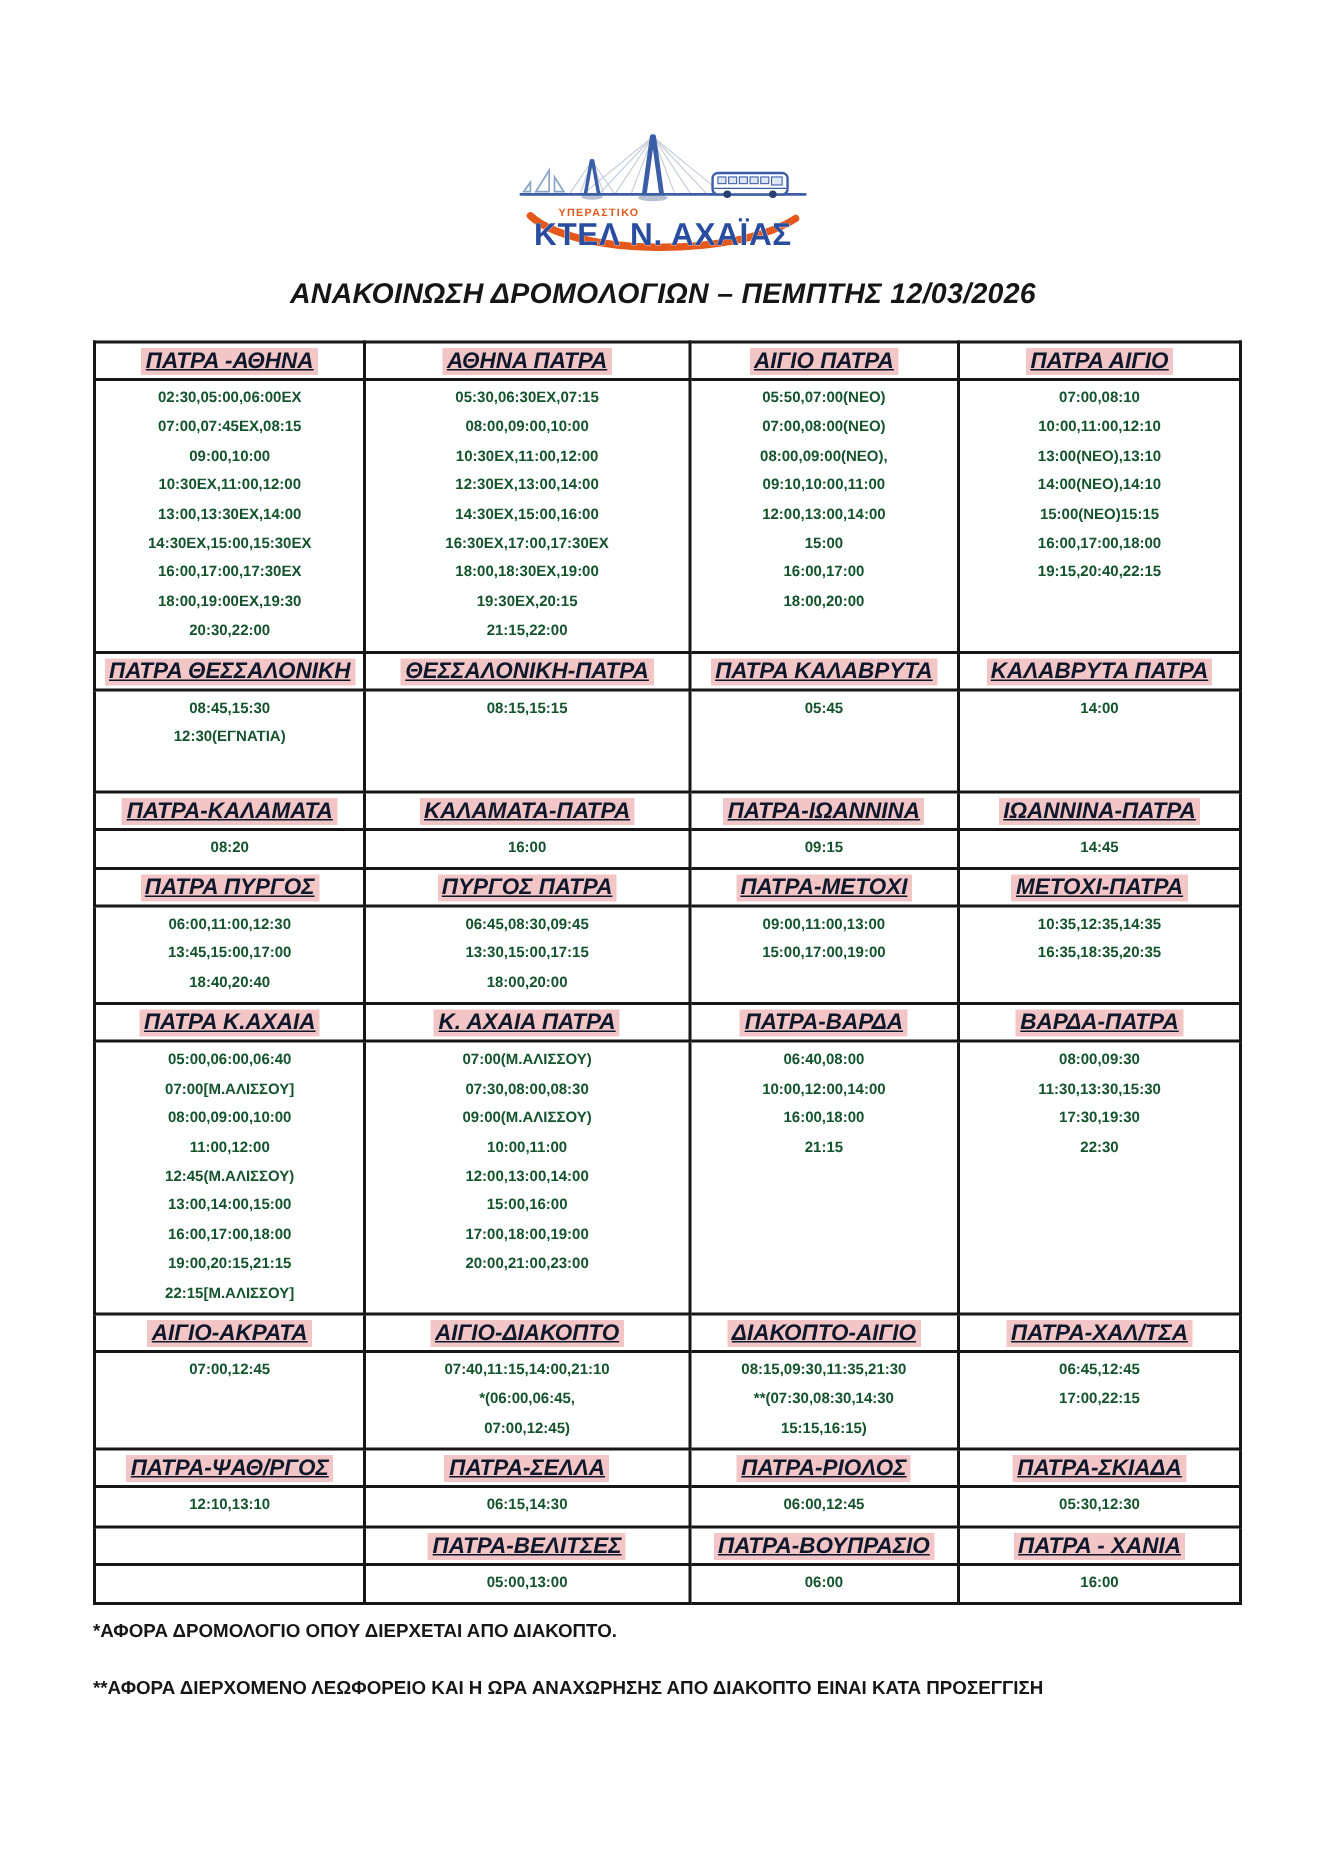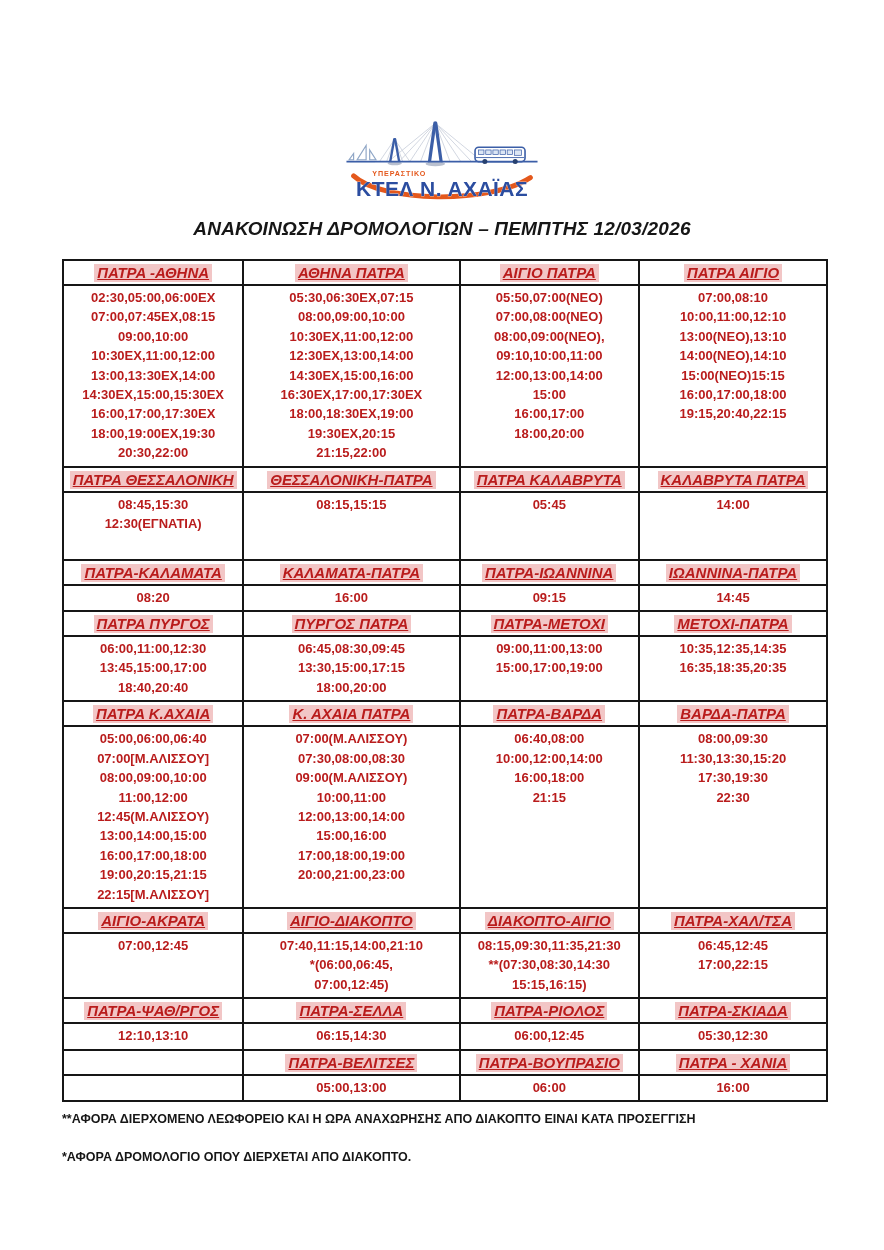--- a/index.html
+++ b/index.html
@@ -1,40 +1,40 @@
 <!DOCTYPE html>
 <html><head>
 <meta charset="utf-8">
 <style>
   * { margin:0; padding:0; box-sizing:border-box; }
   html,body { background:#ffffff; }
   .page {
     width:884px; height:1250px; background:#ffffff; position:relative;
     font-family:"Liberation Sans", sans-serif; overflow:hidden;
   }
-  .logo-wrap { padding-top:108px; display:flex; justify-content:center; }
+  .logo-wrap { padding-top:76px; display:flex; justify-content:center; }
   .doc-title {
     margin-top:10px; text-align:center;
     font-size:19px; font-weight:bold; font-style:italic;
     color:#161616; letter-spacing:.2px;
   }
   table.schedule {
     border-collapse:collapse; table-layout:fixed;
     width:766px; margin:19px 0 0 62px;
   }
   .schedule th, .schedule td {
     border:2px solid #161616; vertical-align:top; text-align:center;
     padding:2px 2px 3px 2px; overflow:hidden;
   }
   .schedule th { font-size:15px; font-weight:bold; font-style:italic; padding:3px 2px; }
   .schedule th .hl {
-    background:#f2c6c6; color:#b91c1c; text-decoration:underline;
+    background:#f2c6c6; color:#0f172a; text-decoration:underline;
     padding:0 3px 1px 3px;
   }
-  .schedule td { font-size:13px; font-weight:bold; color:#b91c1c; line-height:19.4px; }
+  .schedule td { font-size:10px; font-weight:bold; color:#14532d; line-height:19.4px; }
   .schedule tr:nth-child(4) { height:68px; }
   .notes { margin:10px 0 0 62px; }
   .note { font-size:12.5px; font-weight:bold; color:#161616; }
   .note + .note { margin-top:24px; }
   
   .logo-svg text { font-family:"Liberation Sans", sans-serif; }
 </style>
 </head>
 <body>
 
@@ -253,21 +253,21 @@
             <div class="ln">20:00,21:00,23:00</div>
           </td>
           <td>
             <div class="ln">06:40,08:00</div>
             <div class="ln">10:00,12:00,14:00</div>
             <div class="ln">16:00,18:00</div>
             <div class="ln">21:15</div>
           </td>
           <td>
             <div class="ln">08:00,09:30</div>
-            <div class="ln">11:30,13:30,15:20</div>
+            <div class="ln">11:30,13:30,15:30</div>
             <div class="ln">17:30,19:30</div>
             <div class="ln">22:30</div>
           </td>
         </tr>
         <tr>
           <th><span class="hl">ΑΙΓΙΟ-ΑΚΡΑΤΑ</span></th>
           <th><span class="hl">ΑΙΓΙΟ-ΔΙΑΚΟΠΤΟ</span></th>
           <th><span class="hl">ΔΙΑΚΟΠΤΟ-ΑΙΓΙΟ</span></th>
           <th><span class="hl">ΠΑΤΡΑ-ΧΑΛ/ΤΣΑ</span></th>
         </tr>
@@ -325,17 +325,17 @@
             <div class="ln">06:00</div>
           </td>
           <td>
             <div class="ln">16:00</div>
           </td>
         </tr>
       </tbody>
   </table>
 
   <div class="notes">
+    <p class="note">*ΑΦΟΡΑ ΔΡΟΜΟΛΟΓΙΟ ΟΠΟΥ ΔΙΕΡΧΕΤΑΙ ΑΠΟ ΔΙΑΚΟΠΤΟ.</p>
     <p class="note">**ΑΦΟΡΑ ΔΙΕΡΧΟΜΕΝΟ ΛΕΩΦΟΡΕΙΟ ΚΑΙ Η ΩΡΑ ΑΝΑΧΩΡΗΣΗΣ ΑΠΟ ΔΙΑΚΟΠΤΟ ΕΙΝΑΙ ΚΑΤΑ ΠΡΟΣΕΓΓΙΣΗ</p>
-    <p class="note">*ΑΦΟΡΑ ΔΡΟΜΟΛΟΓΙΟ ΟΠΟΥ ΔΙΕΡΧΕΤΑΙ ΑΠΟ ΔΙΑΚΟΠΤΟ.</p>
   </div>
 
 </div>
 
 </body></html>

